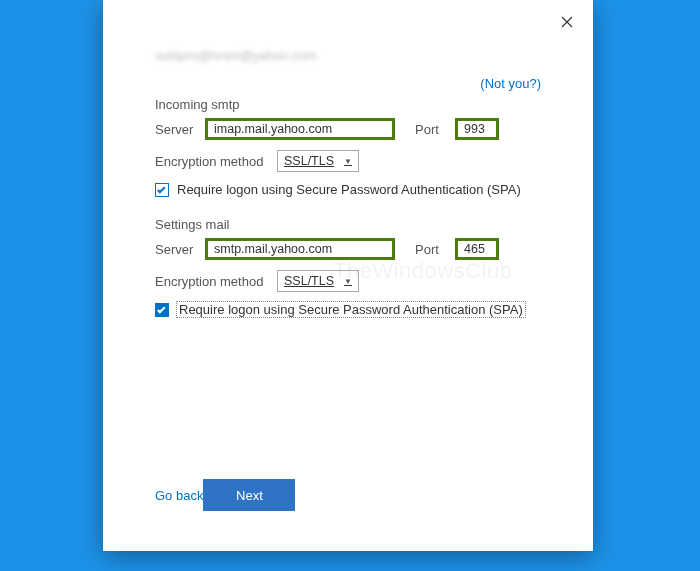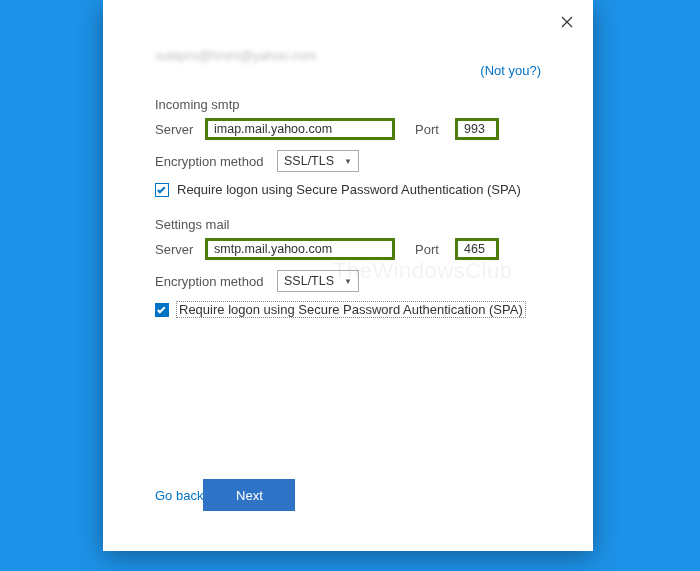--- a/index.html
+++ b/index.html
@@ -38,21 +38,21 @@
   }
   .content {
     padding: 48px 52px 0 52px;
   }
   .title {
     font-size: 19px;
     color: #333;
     font-weight: 400;
     margin: 0 0 4px 0;
   }
-  .row-top { display:flex; justify-content:space-between; align-items:center; }
+  .row-top { display:flex; justify-content:space-between; align-items:flex-end; }
   .email {
     font-size: 13px;
     color: #bdbdbd;
     filter: blur(2px);
     margin-bottom: 28px;
     display:inline-block;
   }
   .notyou {
     font-size: 13px;
     color: #0072c6;
@@ -94,20 +94,21 @@
     border: 1px solid #a9a9a9;
     height: 22px;
     width: 82px;
     display: flex;
     align-items: center;
     justify-content: space-between;
     padding: 0 6px 0 6px;
     font-size: 12.5px;
     cursor: pointer;
     background: #fff;
+    text-decoration: underline;
   }
   .select .arrow {
     font-size: 8px;
     color: #555;
   }
   .check-row {
     display: flex;
     align-items: center;
     margin-top: 4px;
     margin-bottom: 20px;

